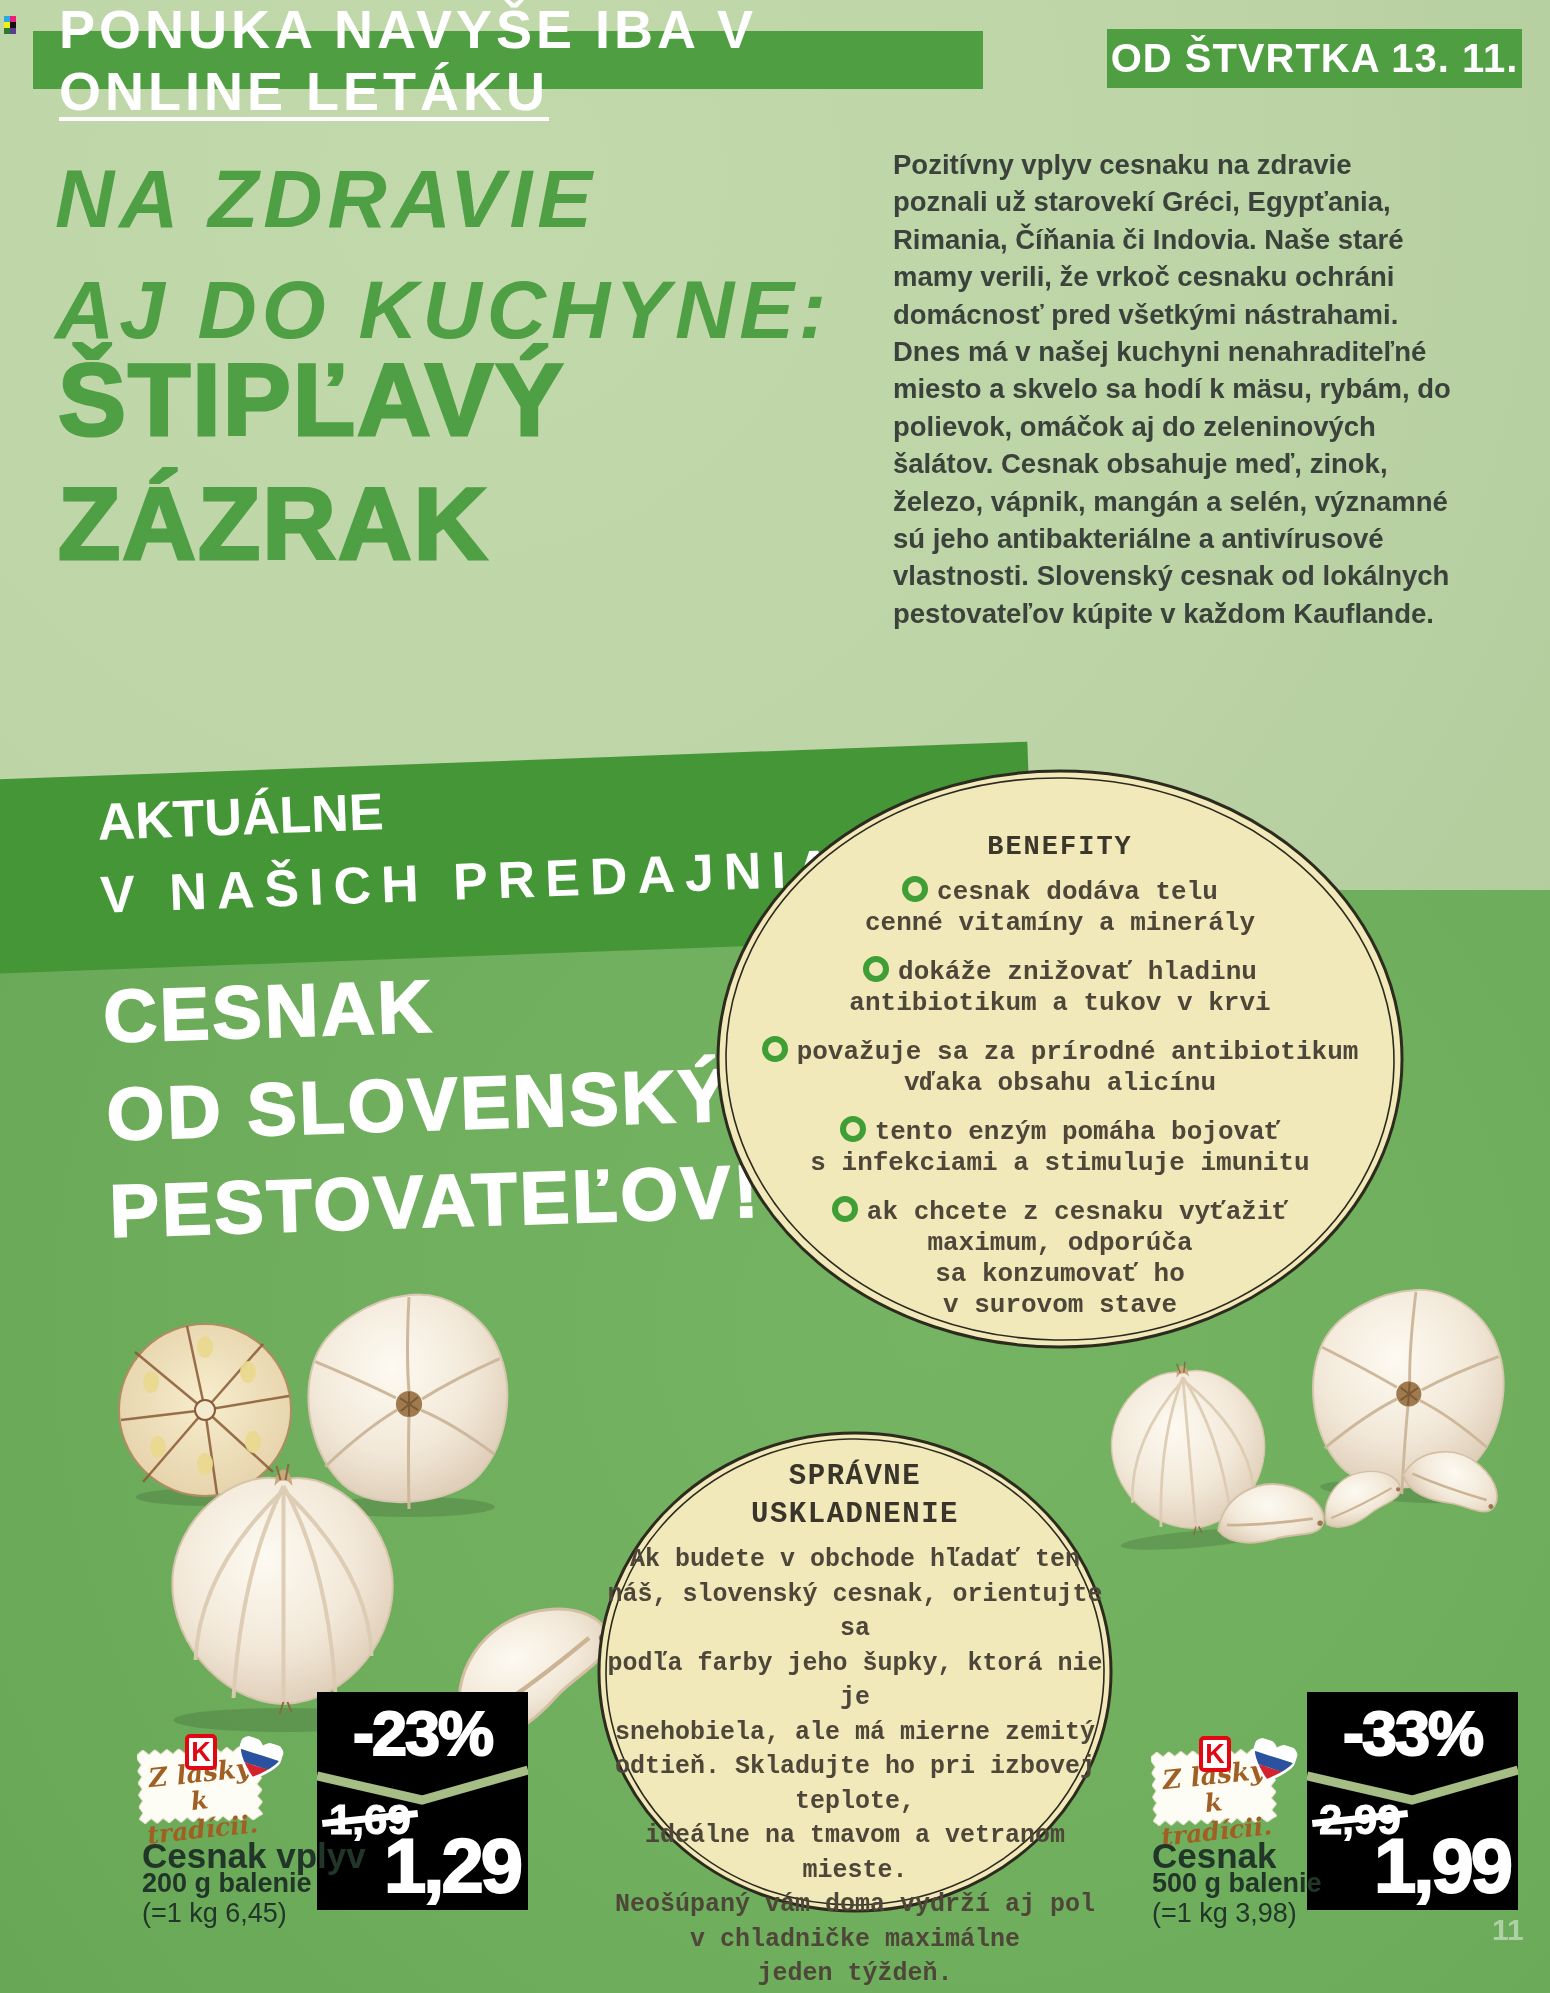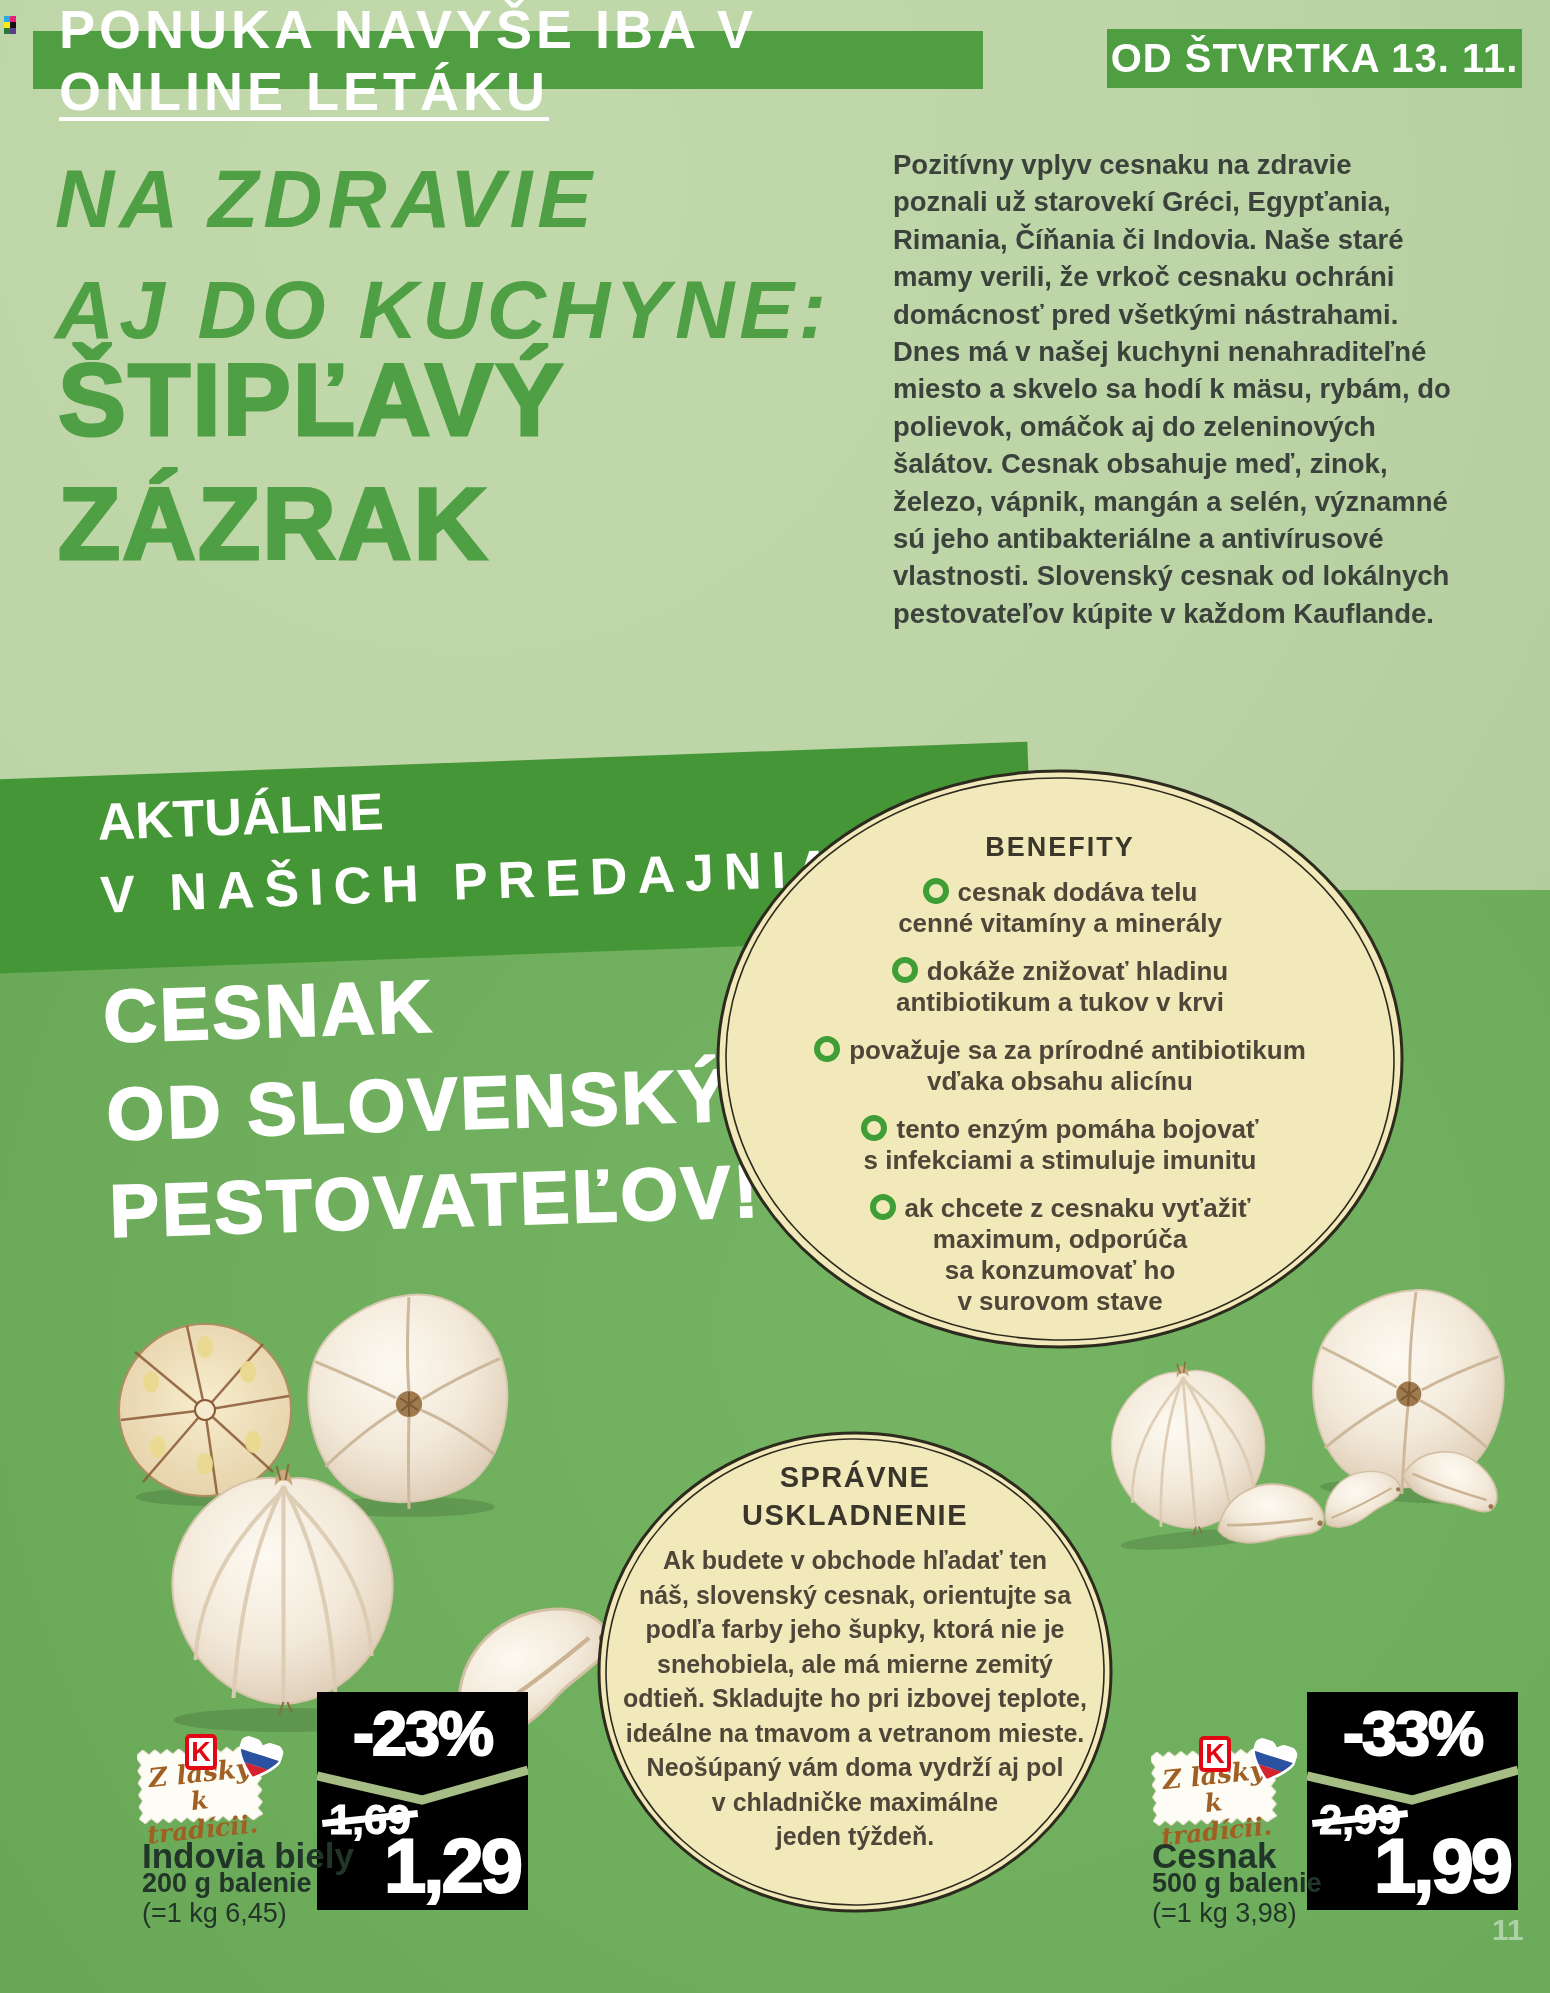--- a/index.html
+++ b/index.html
@@ -46,21 +46,21 @@
 
   
   .promo-head{left:102px;top:968px;color:#fff;font-weight:bold;font-size:74px;
               line-height:1.32;-webkit-text-stroke:2px #fff;letter-spacing:3px;
               transform:rotate(-1.8deg);transform-origin:left top;white-space:nowrap;}
 
   
   .circle-wrap{pointer-events:none;}
   .c-benefits{left:715px;top:768px;width:690px;height:582px;}
   .c-storage{left:595px;top:1430px;width:520px;height:484px;}
-  .circle-content{position:absolute;left:0;right:0;text-align:center;}
+  .circle-content{position:absolute;left:0;right:0;text-align:center;font-family:Liberation Mono, monospace;}
   .b-title{font-size:27px;font-weight:bold;letter-spacing:2px;color:#3b372b;margin-bottom:14px;}
   .benefit-item{margin-bottom:17px;}
   .b-line{font-size:26px;font-weight:bold;color:#4e4739;line-height:31px;}
   .ring{display:inline-block;width:14px;height:14px;border:6px solid #3f9e35;border-radius:50%;
         margin-right:9px;vertical-align:-3px;}
   .s-title{font-size:29px;font-weight:bold;letter-spacing:1.5px;color:#3a352a;line-height:38px;}
   .s-line{font-size:25px;font-weight:bold;color:#4e4739;line-height:34.5px;}
   .s-body{margin-top:9px;}
 
   
@@ -322,21 +322,21 @@
   <div class="abs klogo" style="left:185px;top:1734px">K</div>
   <svg class="abs heart" style="left:236px;top:1740px;transform:rotate(18deg)" viewBox="0 0 34 31">
     <g clip-path="url(#hclip)">
       <rect x="0" y="0" width="34" height="11" fill="#ffffff"></rect>
       <rect x="0" y="11" width="34" height="9" fill="#2a52a0"></rect>
       <rect x="0" y="20" width="34" height="11" fill="#d2232f"></rect>
     </g>
     <path d="M17,30 C4,20 0,12 0,8 C0,3 4,0 8.5,0 C12,0 15,2 17,5 C19,2 22,0 25.5,0 C30,0 34,3 34,8 C34,12 30,20 17,30 Z" fill="none" stroke="#ffffff" stroke-width="2"></path>
   </svg>
 
-  <div class="abs prod-name" style="left:142px;top:1836px">Indovia biely</div>
+  <div class="abs prod-name" style="left:142px;top:1836px">Cesnak vplyv</div>
   <div class="abs prod-pack" style="left:142px;top:1868px">200 g balenie</div>
   <div class="abs prod-unit" style="left:142px;top:1898px">(=1 kg 6,45)</div>
 
   <div class="abs tag tag-right">
     <div class="disc">-33%</div>
     <svg class="stripe" viewBox="0 0 211 46" preserveAspectRatio="none">
       <polyline points="0,14 105,38 211,8" stroke="#a6bd85" stroke-width="9" fill="none"></polyline>
     </svg>
     <div class="old-price">2,99</div>
     <div class="new-price">1,99</div>

